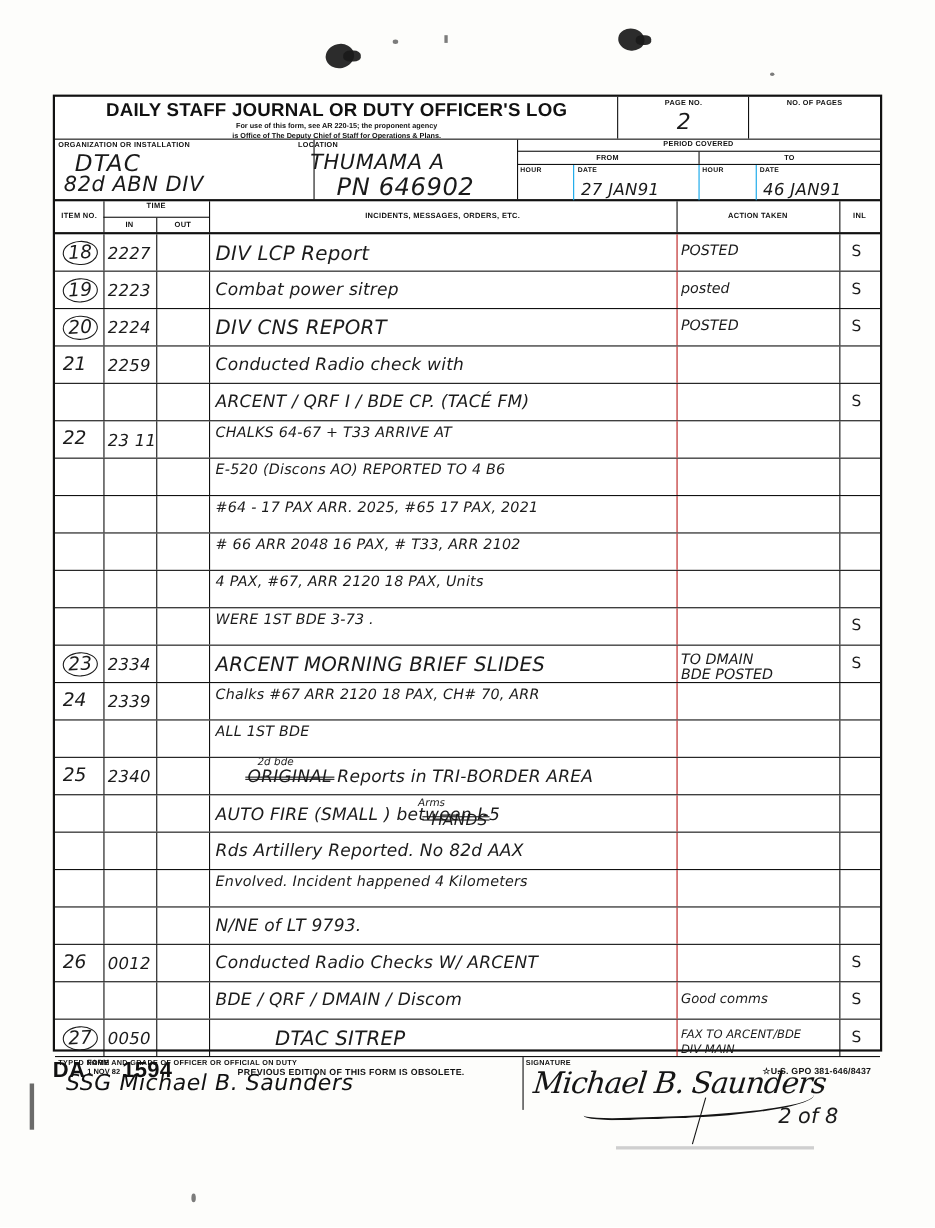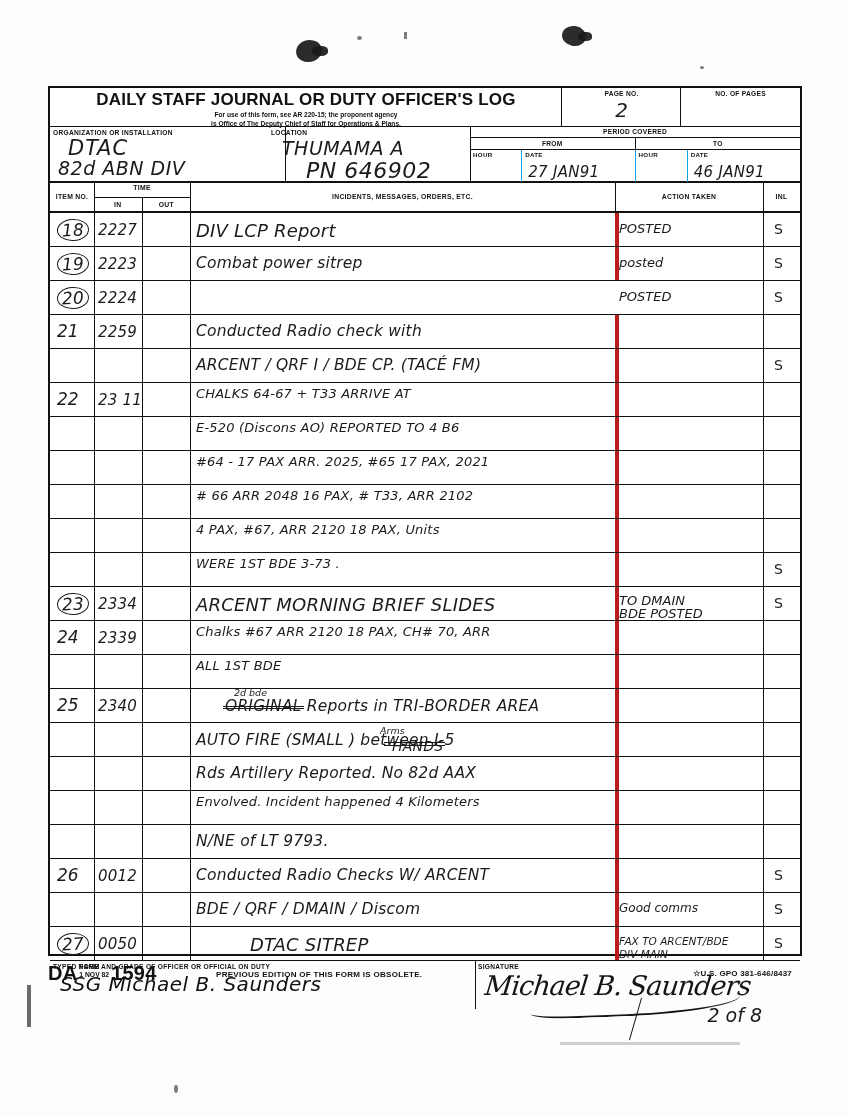--- a/index.html
+++ b/index.html
@@ -237,21 +237,21 @@
     border-bottom: 1px solid #111;
   }
   .row .c {
     position: absolute;
     top: 0; bottom: 0;
     overflow: hidden;
   }
   .c-item { left: 0;    width: 44px;  border-right: 1px solid #111; }
   .c-in   { left: 44px; width: 48px;  border-right: 1px solid #111; }
   .c-out  { left: 92px; width: 48px;  border-right: 1px solid #111; }
-  .c-inc  { left: 140px; width: 425px; border-right: 4px solid #b91c1c; }
+  .c-inc  { left: 140px; width: 425px; border-right: 1px solid #b91c1c; }
   .c-act  { left: 565px; width: 148px; border-right: 1px solid #111; }
   .c-inl  { left: 713px; right: 0; }
 
   .txt {
     font-family: "DejaVu Sans", sans-serif;
     font-style: italic;
     color: #1b1b1b;
     white-space: nowrap;
   }
   .c-item .txt { font-size: 17px; padding: 6px 0 0 7px; }
@@ -550,20 +550,23 @@
       <div class="row">
         <div class="c c-item">
             <div class="txt"><span class="circled">20</span></div>
           </div>
         <div class="c c-in">
             <div class="txt">2224</div>
           </div>
         <div class="c c-out">
             <div class="txt"></div>
           </div>
+        <div class="c c-inc">
+            <div class="txt sz-lg">DIV CNS REPORT</div>
+          </div>
         <div class="c c-act">
             <div class="txt">POSTED</div>
           </div>
         <div class="c c-inl">
             <div class="txt">S</div>
           </div>
       </div>
 
       <div class="row">
         <div class="c c-item">

